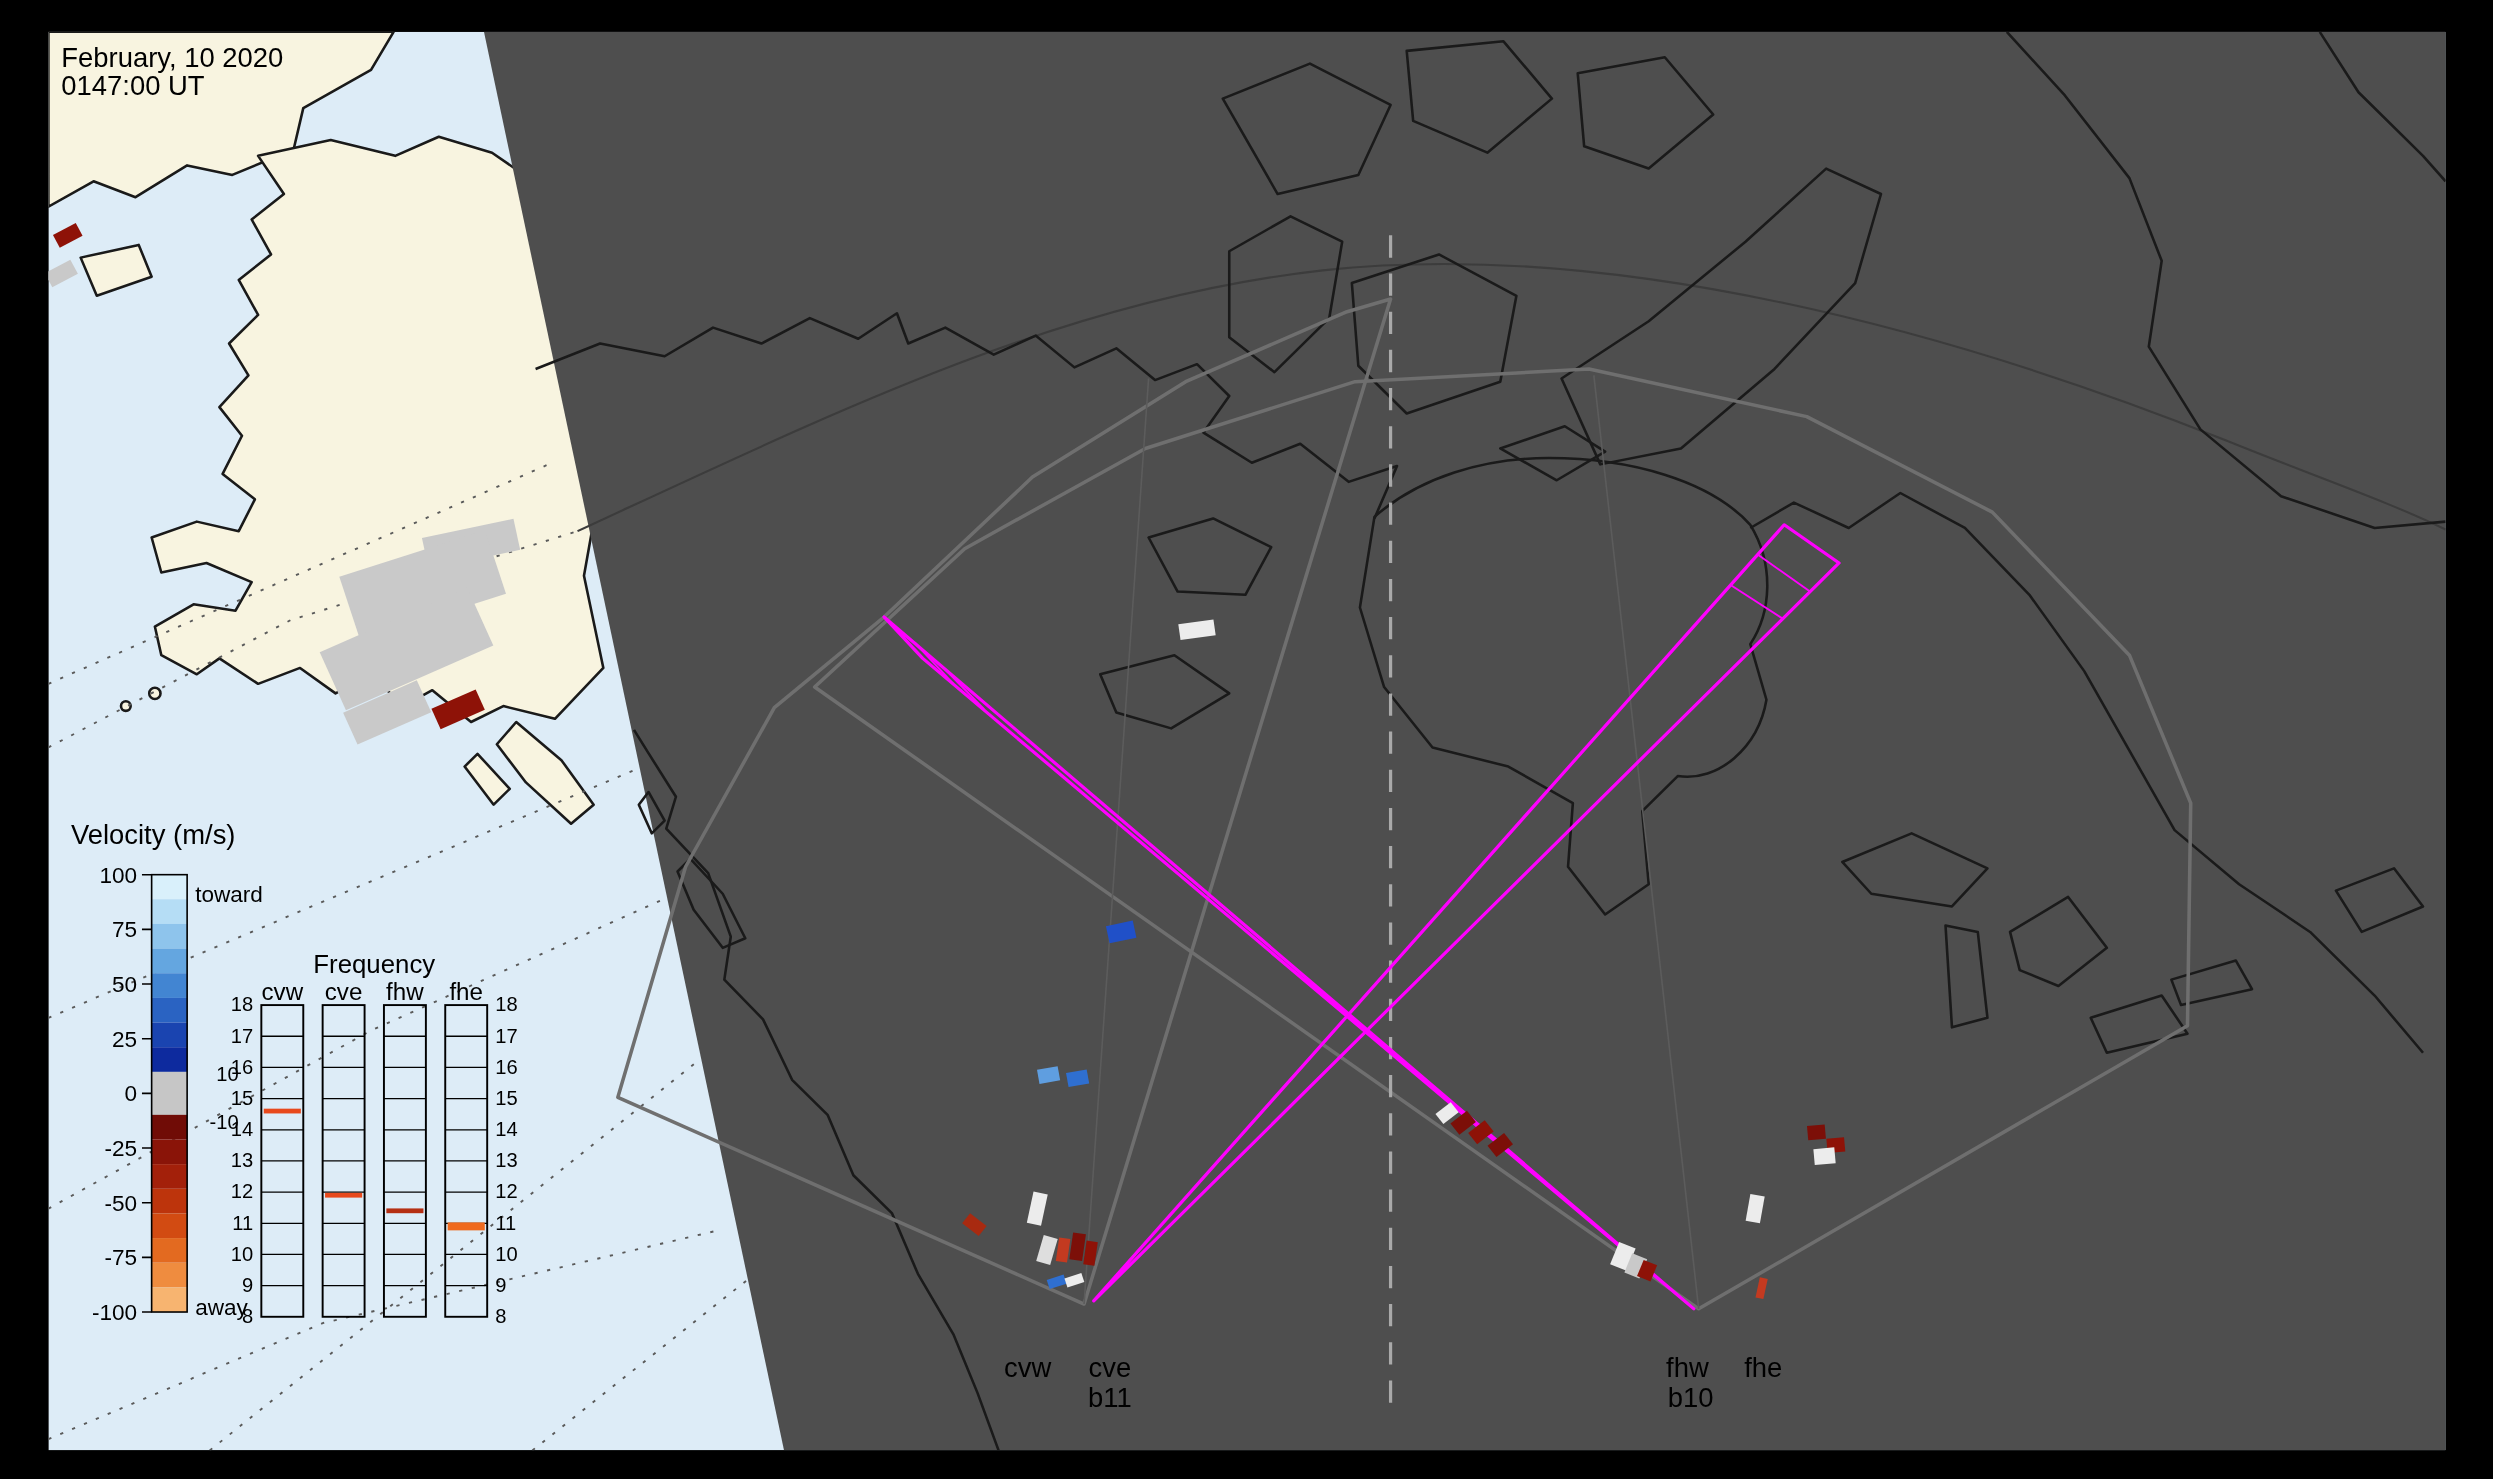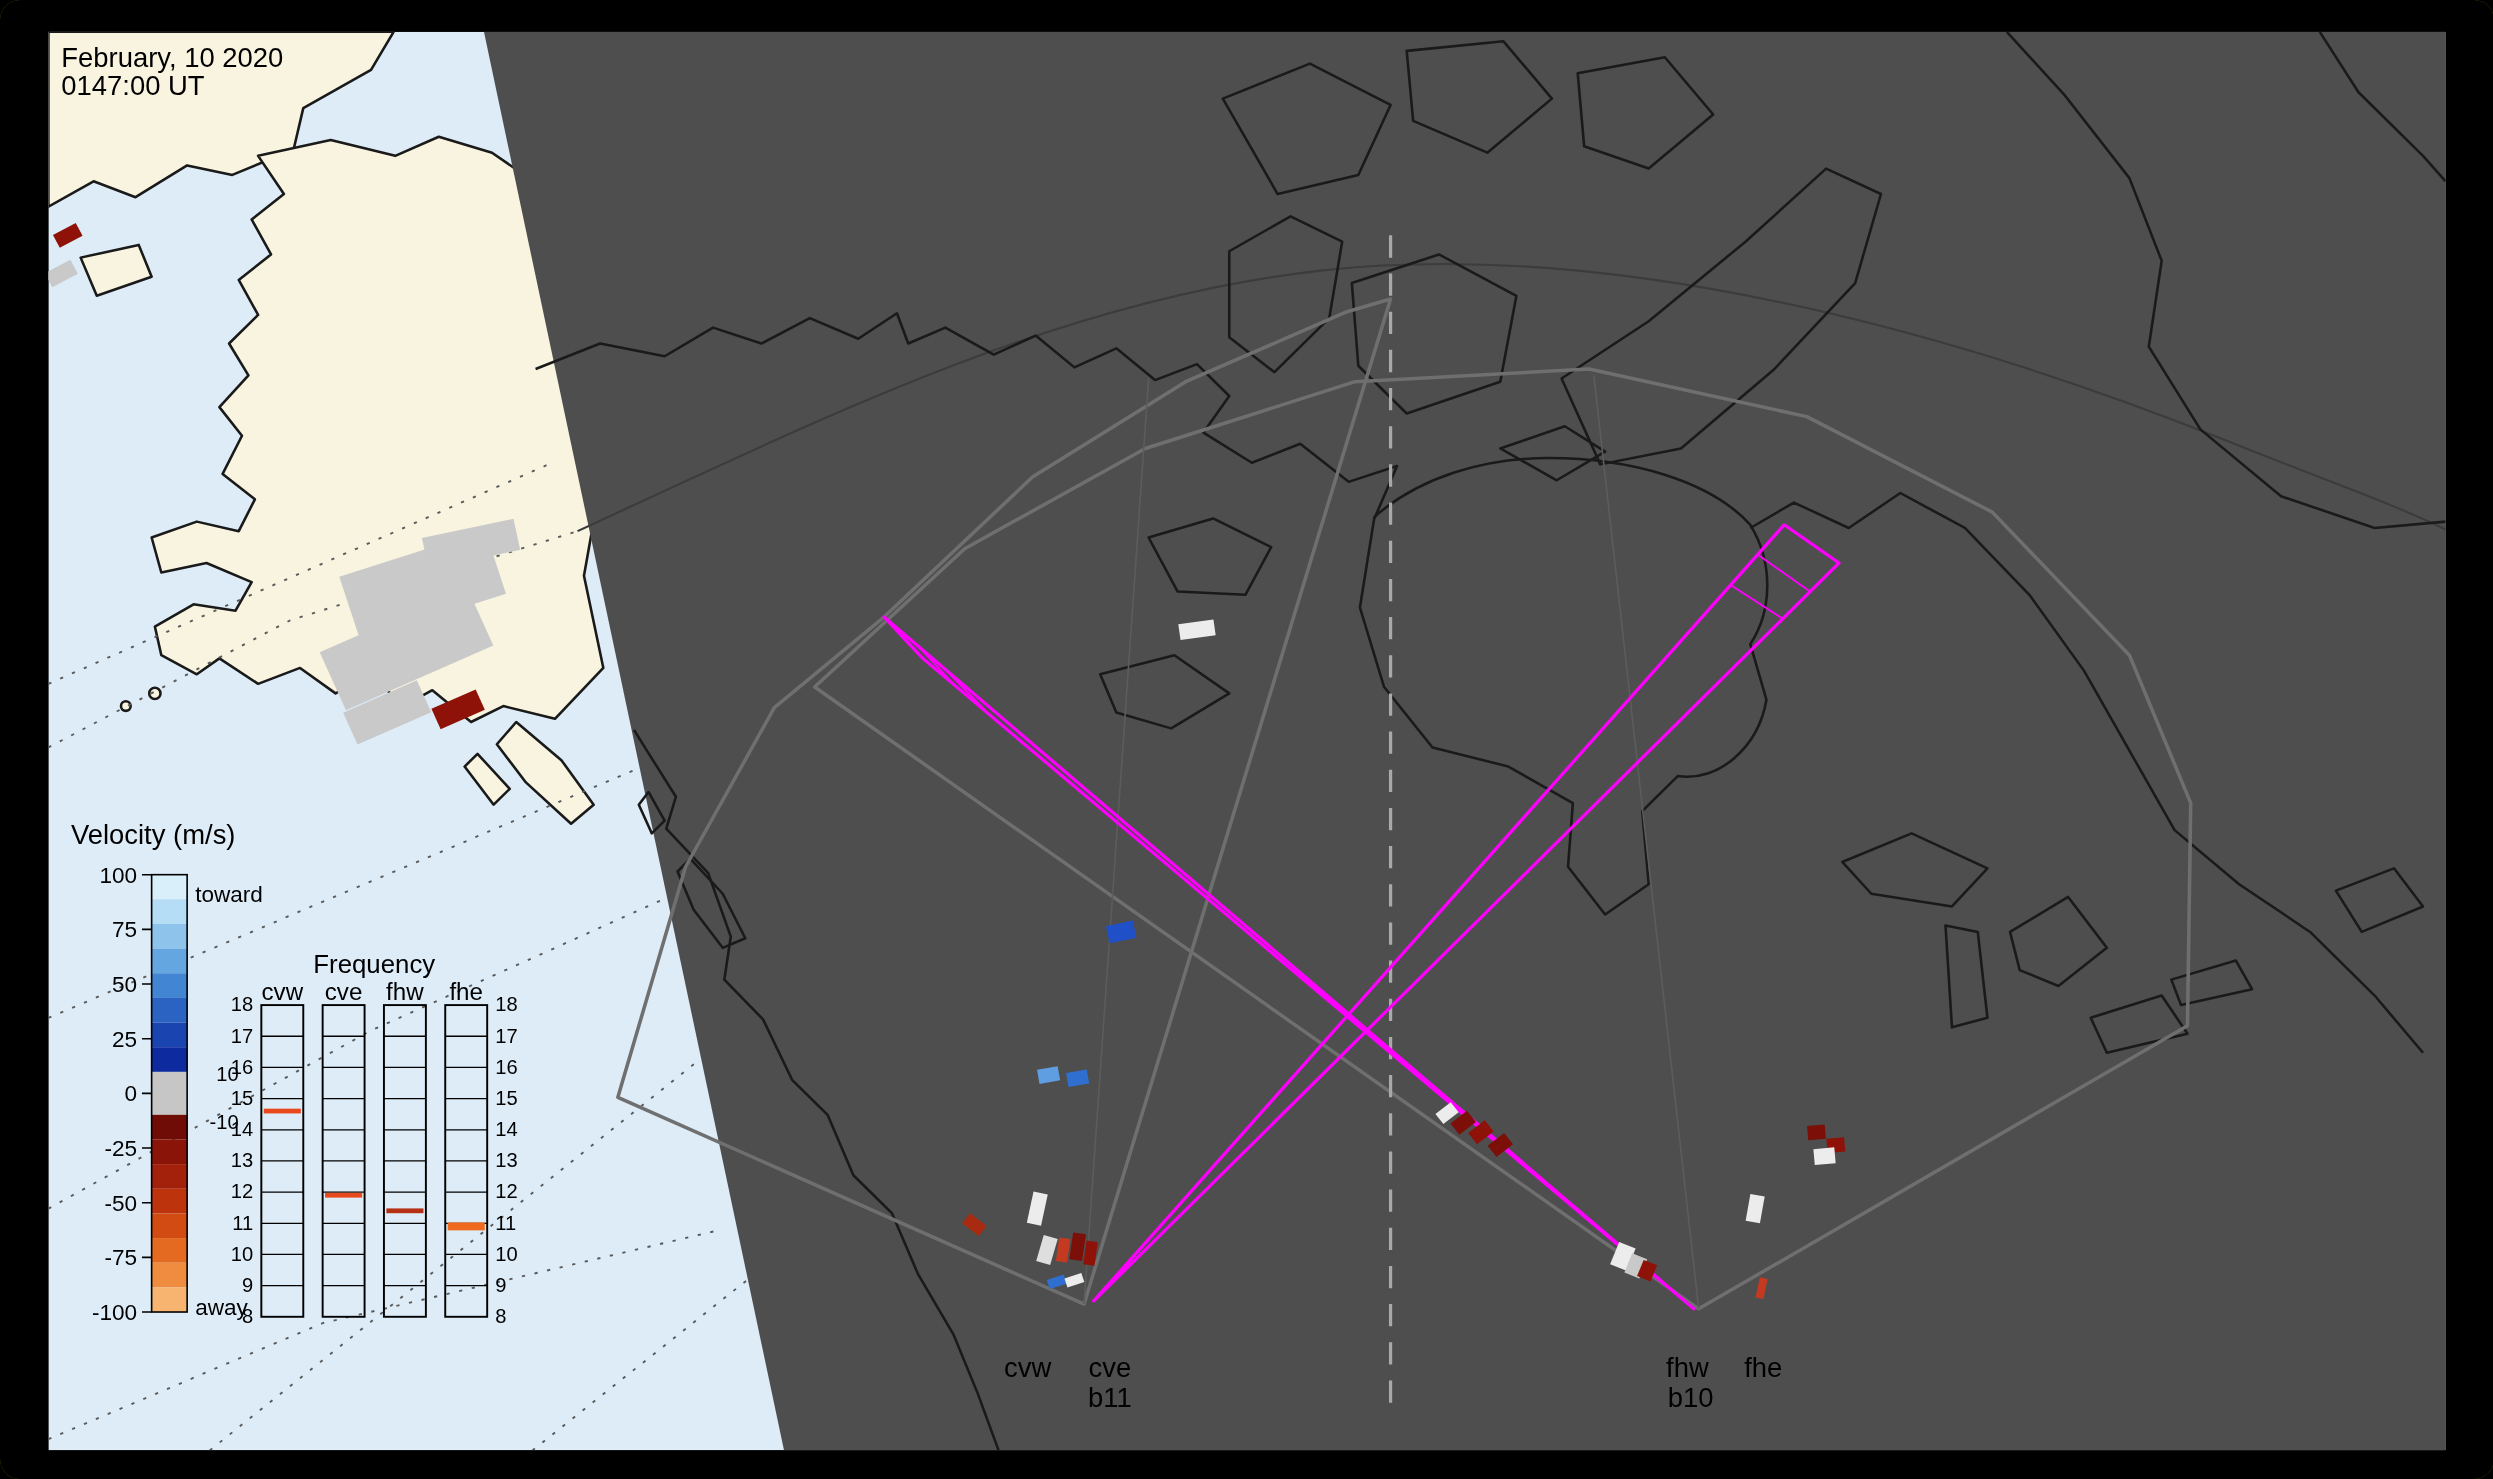--- a/index.html
+++ b/index.html
@@ -1,16 +1,16 @@
 <!DOCTYPE html>
 <html><head>
 <meta charset="utf-8">
 <style>
   html,body{margin:0;padding:0;background:#000;}
-  .stage{position:relative;width:2494px;height:1479px;background:#4d7c0f;overflow:hidden;border-radius:20px;}
+  .stage{position:relative;width:2494px;height:1479px;background:#4d7c0f;overflow:hidden;}
   svg{display:block;}
   svg text{font-family:"Liberation Sans","DejaVu Sans",sans-serif;fill:#000;}
   .coast{fill:none;stroke:#1a1a1a;stroke-width:1.6;stroke-linejoin:round;}
   .land{fill:#f8f4e0;stroke:#1a1a1a;stroke-width:1.6;stroke-linejoin:round;}
   .dotted{fill:none;stroke:#5a5a5a;stroke-width:1.2;stroke-dasharray:2,6;}
   .fov{fill:none;stroke:#6f6f6f;stroke-width:2.2;stroke-linejoin:round;}
   .fovdiv{fill:none;stroke:#5c5c5c;stroke-width:1;}
   .beam{fill:none;stroke-width:2;stroke-linejoin:round;}
   .beamthin{fill:none;stroke-width:1.2;}
 </style>

